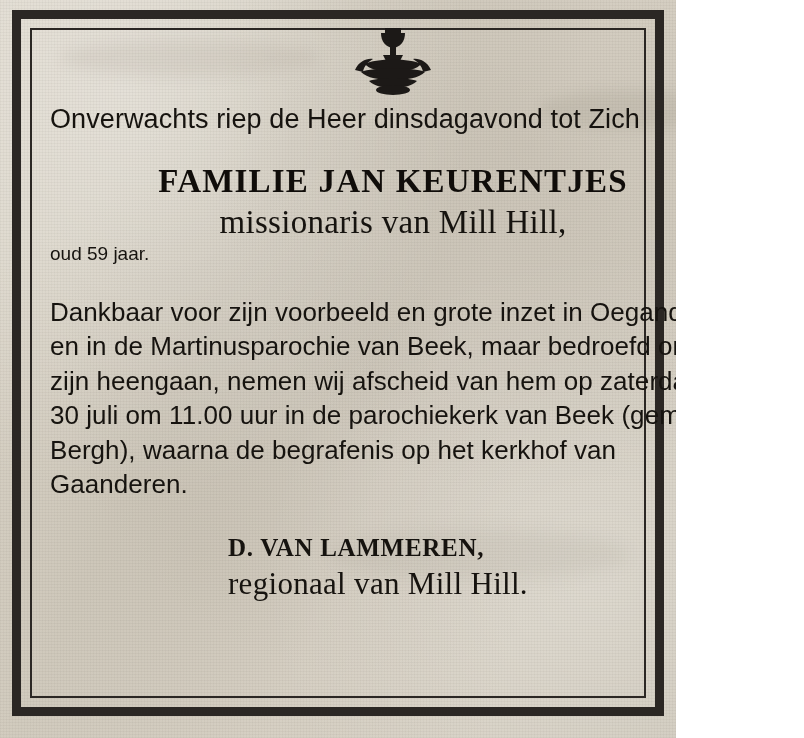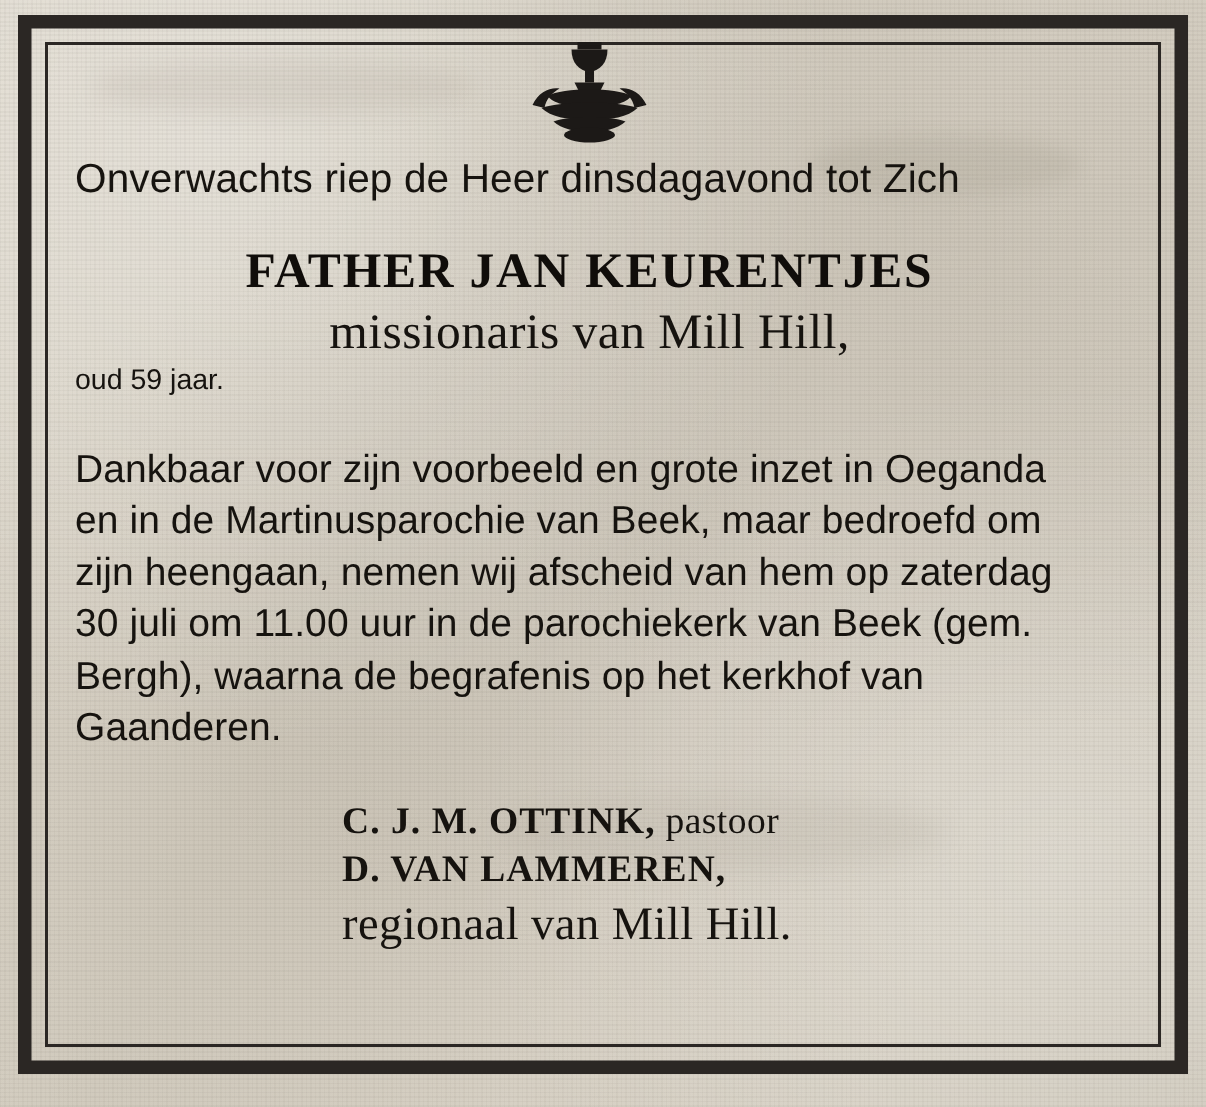--- a/index.html
+++ b/index.html
@@ -8,21 +8,21 @@
     background: #ffffff;
   }
   body {
     width: 804px;
     height: 738px;
     font-family: "Liberation Sans", sans-serif;
     overflow: hidden;
   }
   #obituary-clipping {
     position: relative;
-    width: 804px;
+    width: 676px;
     height: 738px;
     background: #4d7c0f;
     overflow: hidden;
   }
   
   #obituary-clipping::before {
     content: "";
     position: absolute;
     inset: 0;
     background:
@@ -171,33 +171,29 @@
           <path d="M24 55 c10 -4 38 -4 48 0 c-5 5 -15 7 -24 7 c-9 0 -19 -2 -24 -7 z"></path>
           <ellipse cx="48" cy="64" rx="17" ry="5"></ellipse>
           <path d="M10 44 c4 -9 12 -12 18 -11 c-5 3 -9 7 -10 13 z"></path>
           <path d="M86 44 c-4 -9 -12 -12 -18 -11 c5 3 9 7 10 13 z"></path>
         </g>
       </svg>
     </div>
 
     <p class="lead">Onverwachts riep de Heer dinsdagavond tot Zich</p>
 
-    <h1 class="name">FATHER JAN KEURENTJES</h1>
+    <h1 class="name">FAMILIE JAN KEURENTJES</h1>
 
     <p class="subtitle">missionaris van Mill Hill,</p>
 
     <p class="age">oud 59 jaar.</p>
 
     <p class="body-text">Dankbaar voor zijn voorbeeld en grote inzet in Oeganda en in de Martinusparochie van Beek, maar bedroefd om zijn heengaan, nemen wij afscheid van hem op zaterdag 30 juli om 11.00 uur in de parochiekerk van Beek (gem. Bergh), waarna de begrafenis op het kerkhof van Gaanderen.</p>
 
     <div class="signoff">
-      <div class="so-line">
-        <span class="caps">C. J. M. OTTINK,</span>
-        <span class="role">pastoor</span>
-      </div>
       <div class="so-line">
         <span class="caps">D. VAN LAMMEREN,</span>
       </div>
       <div class="so-last">regionaal van Mill Hill.</div>
     </div>
 
   </div>
 </div>
 
 </body></html>

